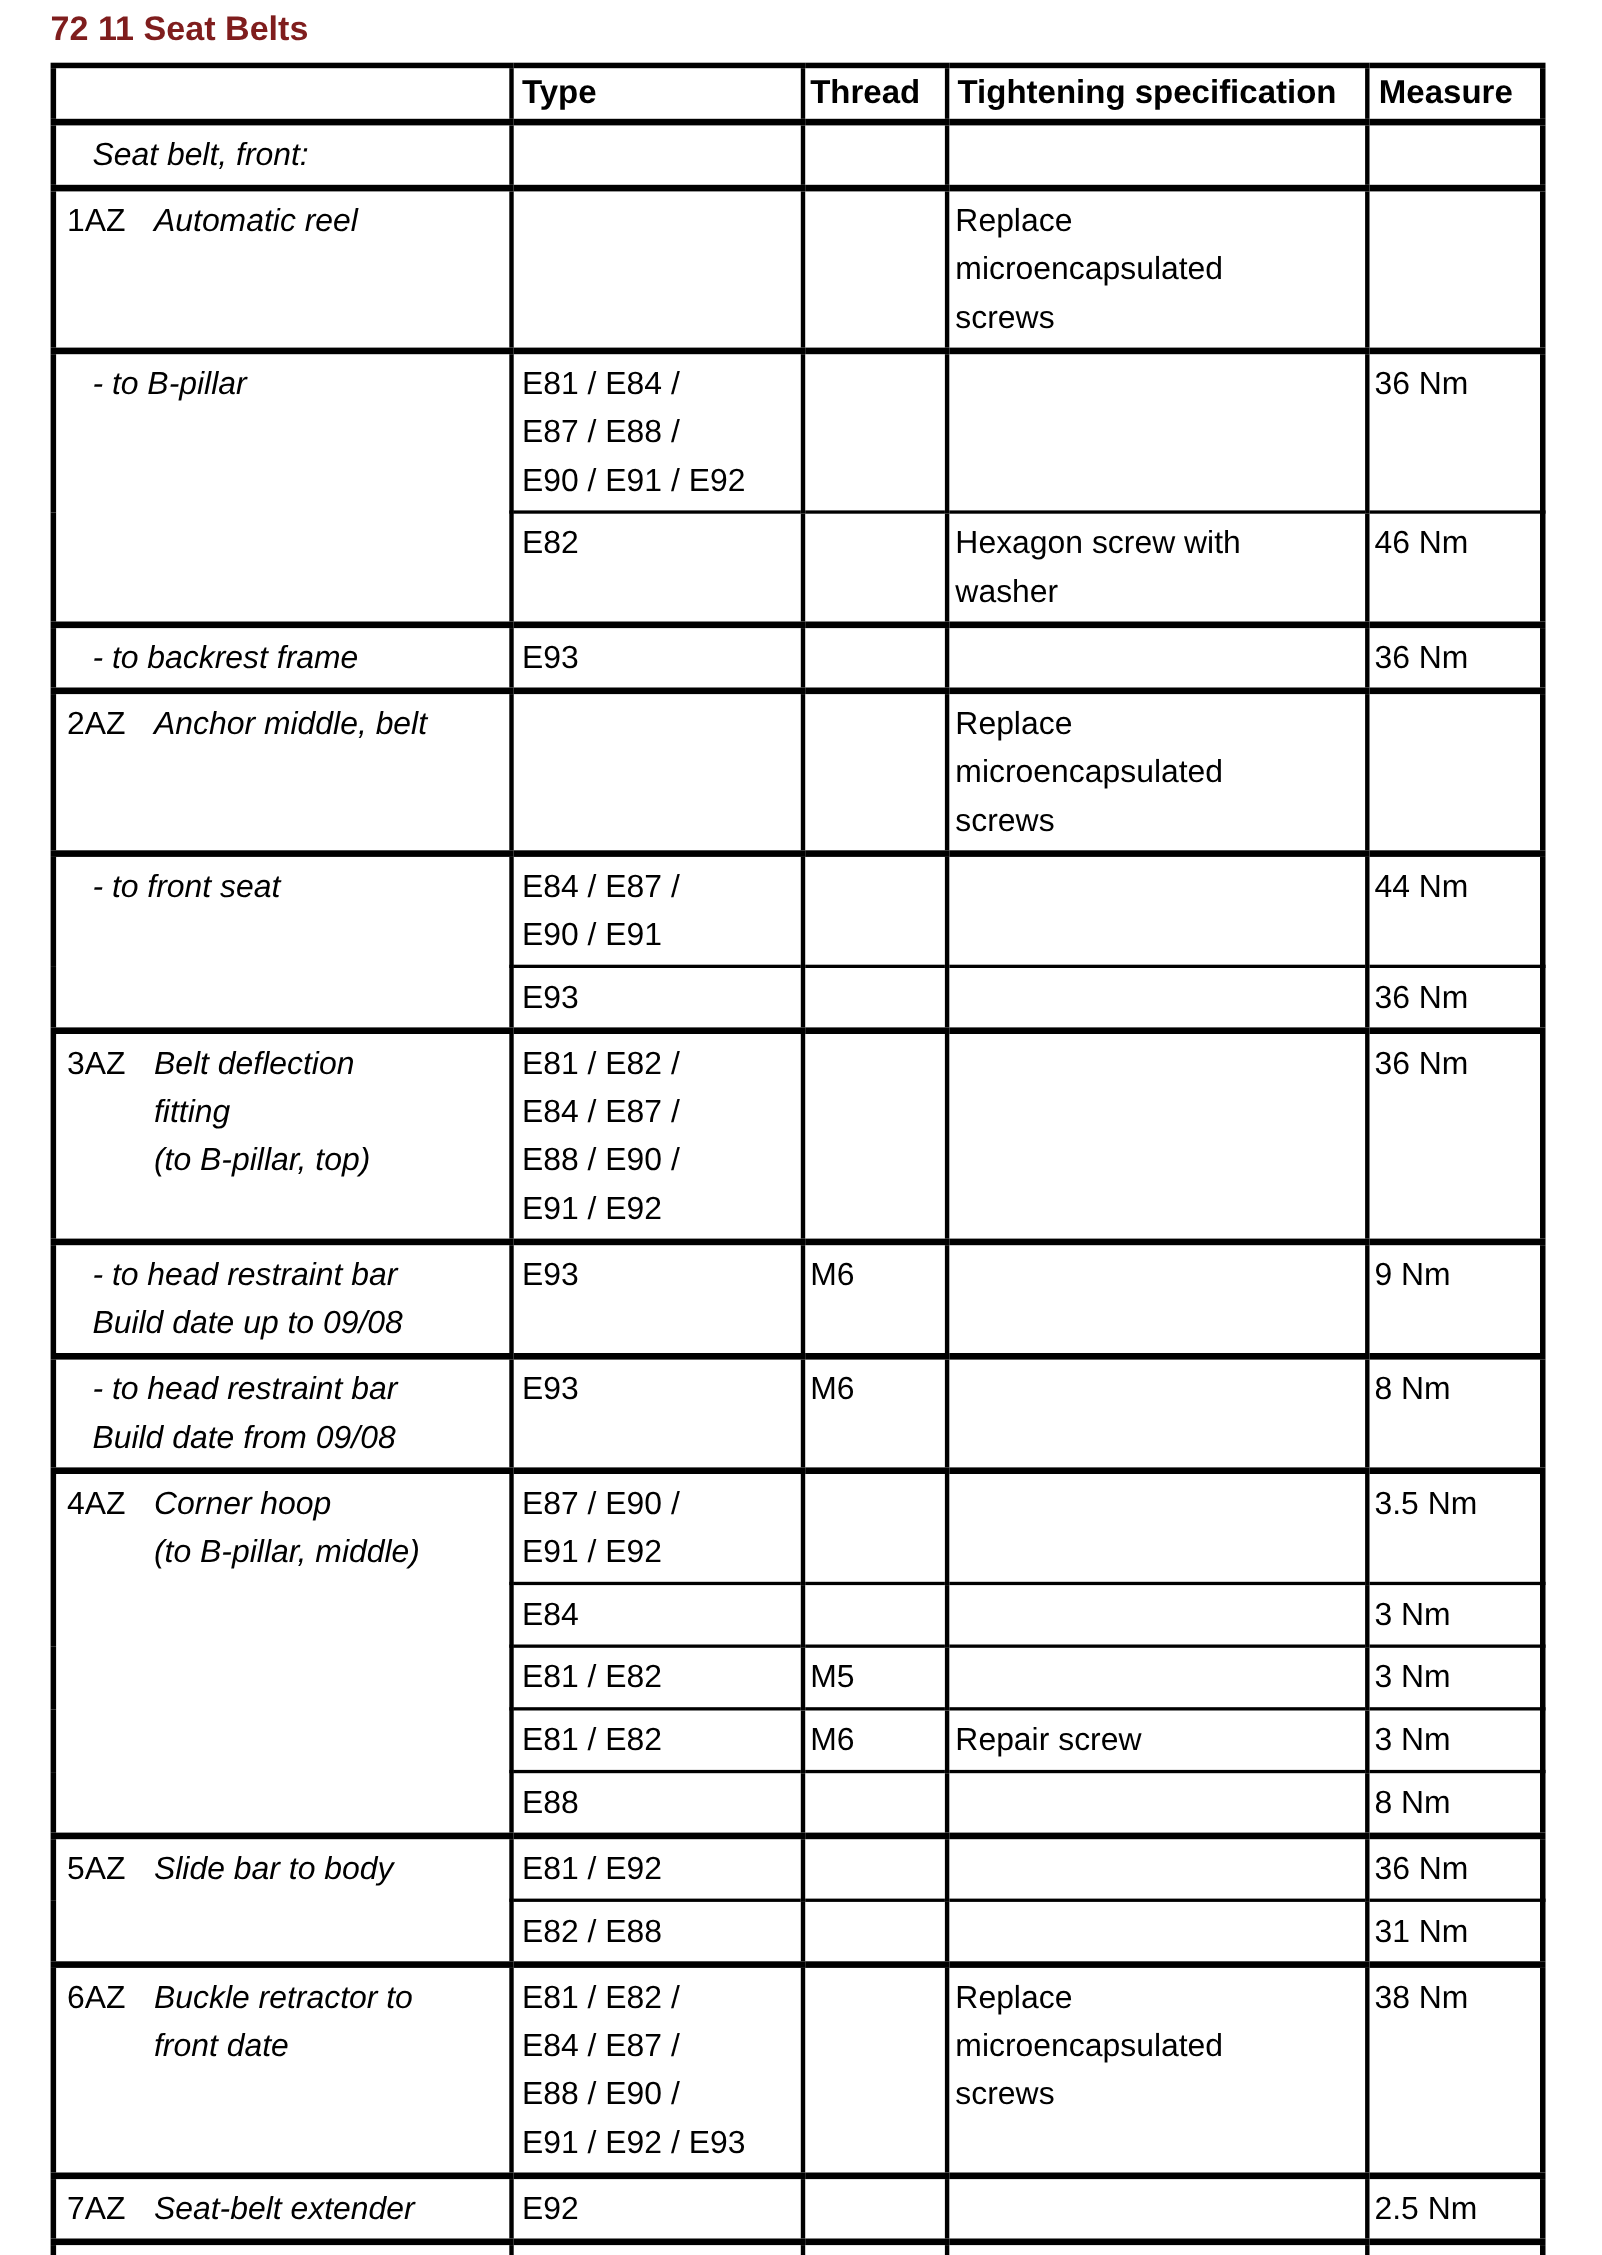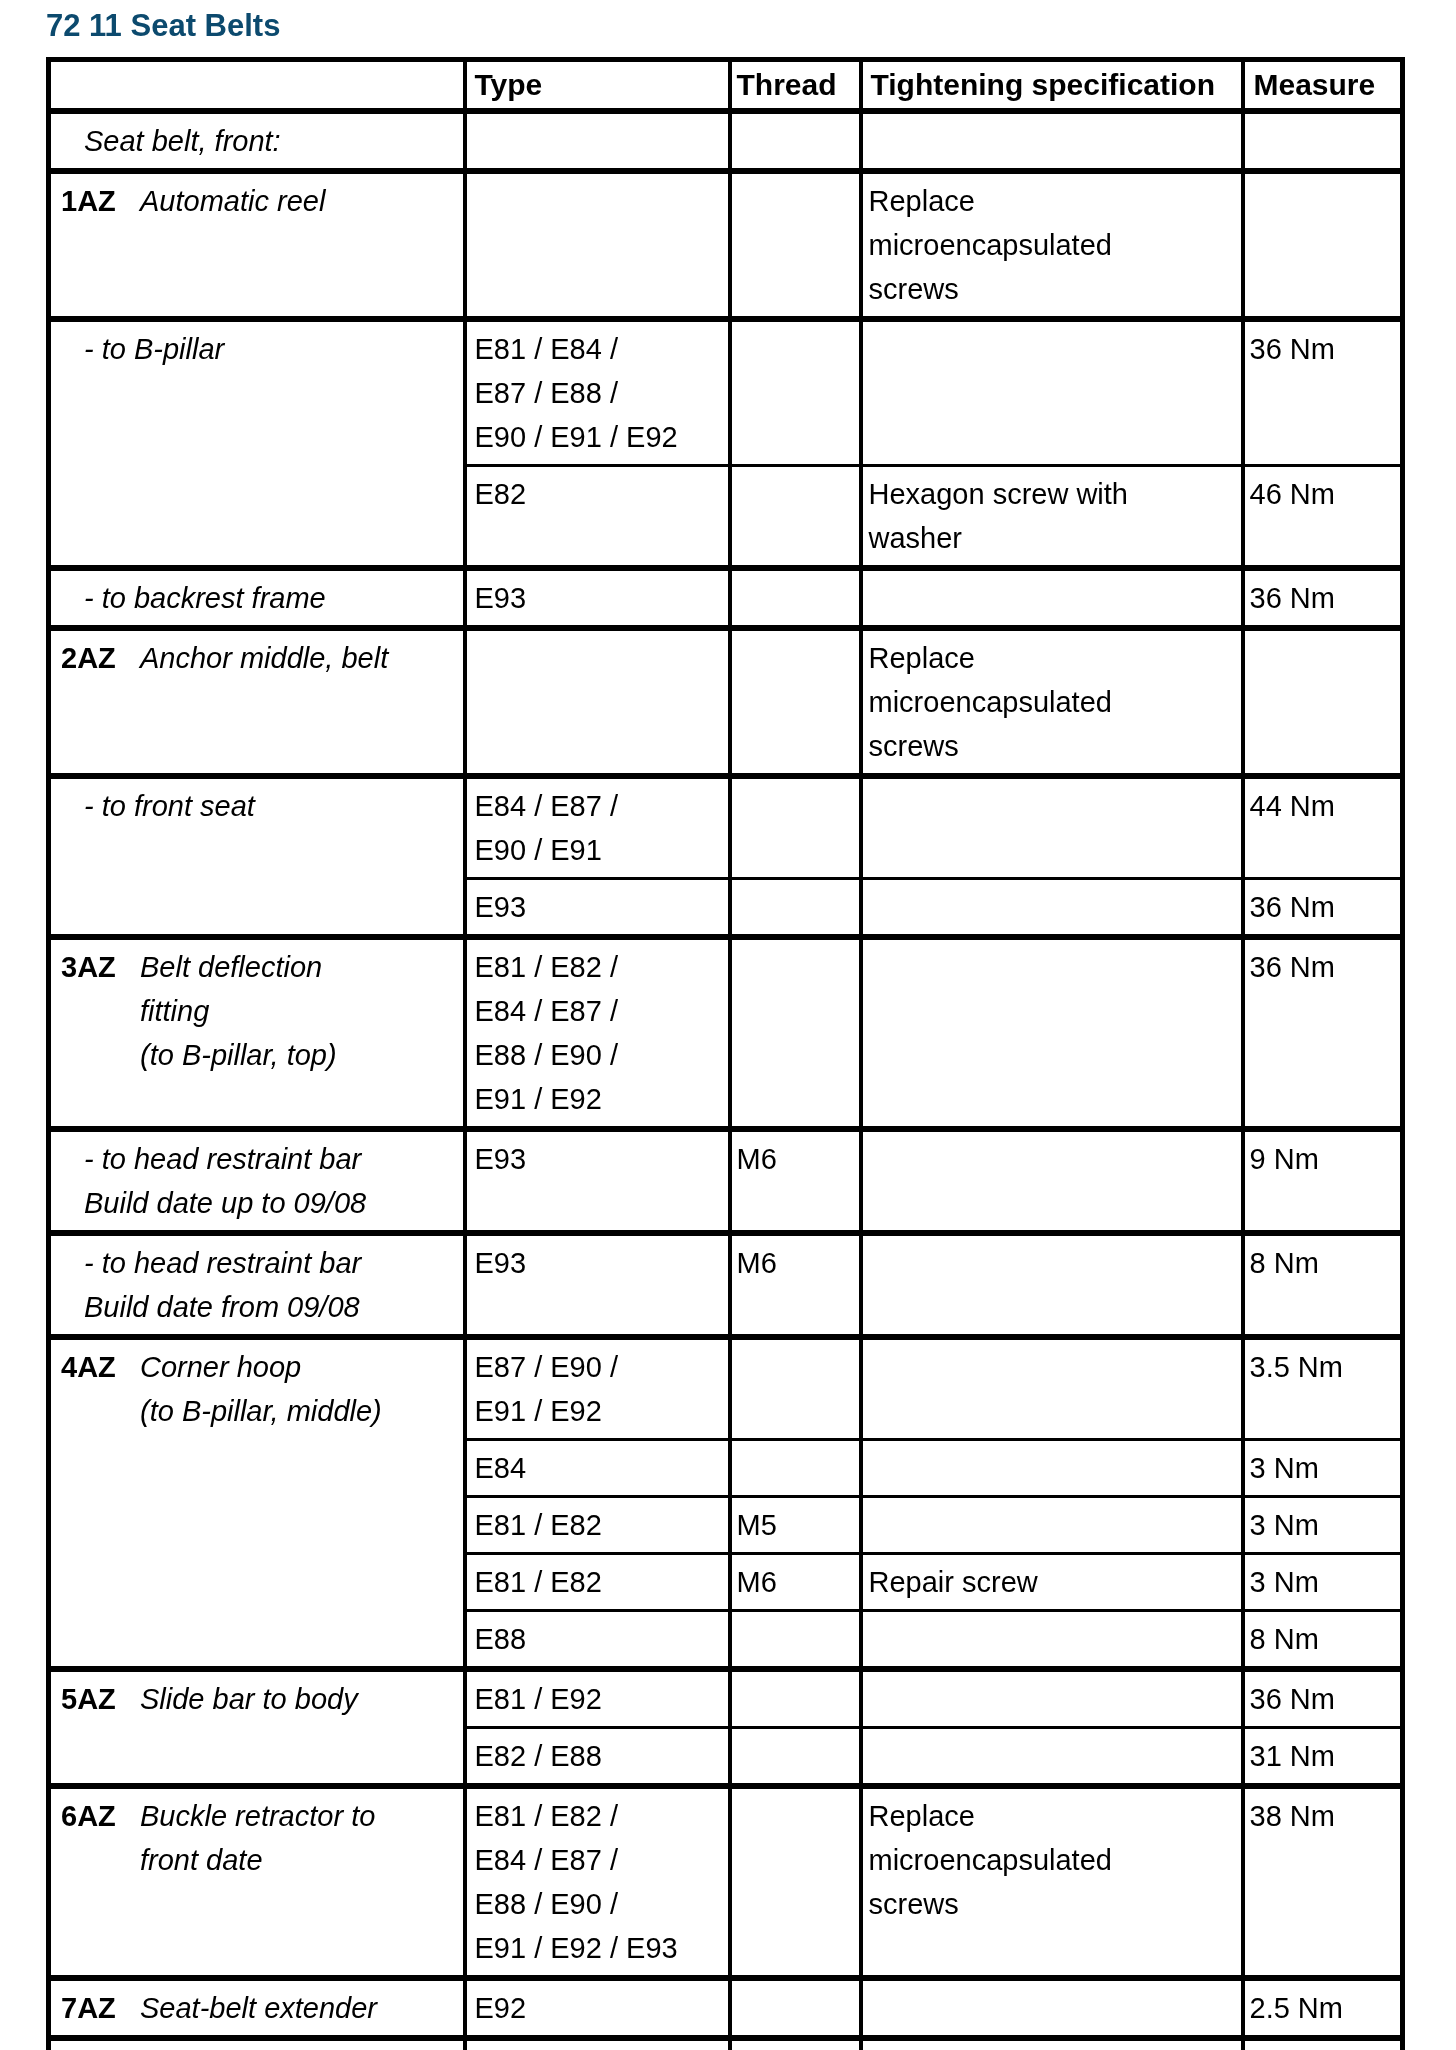--- a/index.html
+++ b/index.html
@@ -13,21 +13,21 @@
     width: 1456px;
     height: 2050px;
     background: #ffffff;
     overflow: hidden;
   }
   .title {
     margin: 8px 0 13px 46px;
     font-size: 31px;
     font-weight: 700;
     letter-spacing: 0px;
-    color: #0c4a6e;
+    color: #7f1d1d;
   }
   table.spec-table {
     margin-left: 46px;
     width: 1354px;
     border-collapse: collapse;
     table-layout: fixed;
     border: 5px solid #000000;
   }
   th, td {
     border: 3px solid #000000;
@@ -59,21 +59,20 @@
   td.c-label { padding-left: 10px; }
   td.c-label.indent { padding-left: 33px; }
   td.c-type { padding-left: 8px; }
   td.c-thread { padding-left: 5px; }
   td.c-spec { padding-left: 6px; }
   td.c-measure { padding-left: 5px; }
   .prefix {
     display: inline-block;
     width: 79px;
     vertical-align: top;
-    font-weight: bold;
   }
   .lbl {
     display: inline-block;
     vertical-align: top;
     white-space: pre-line;
     max-width: 330px;
     font-style: italic;
   }
   tr.partial > td { height: 62px; }
 </style>

